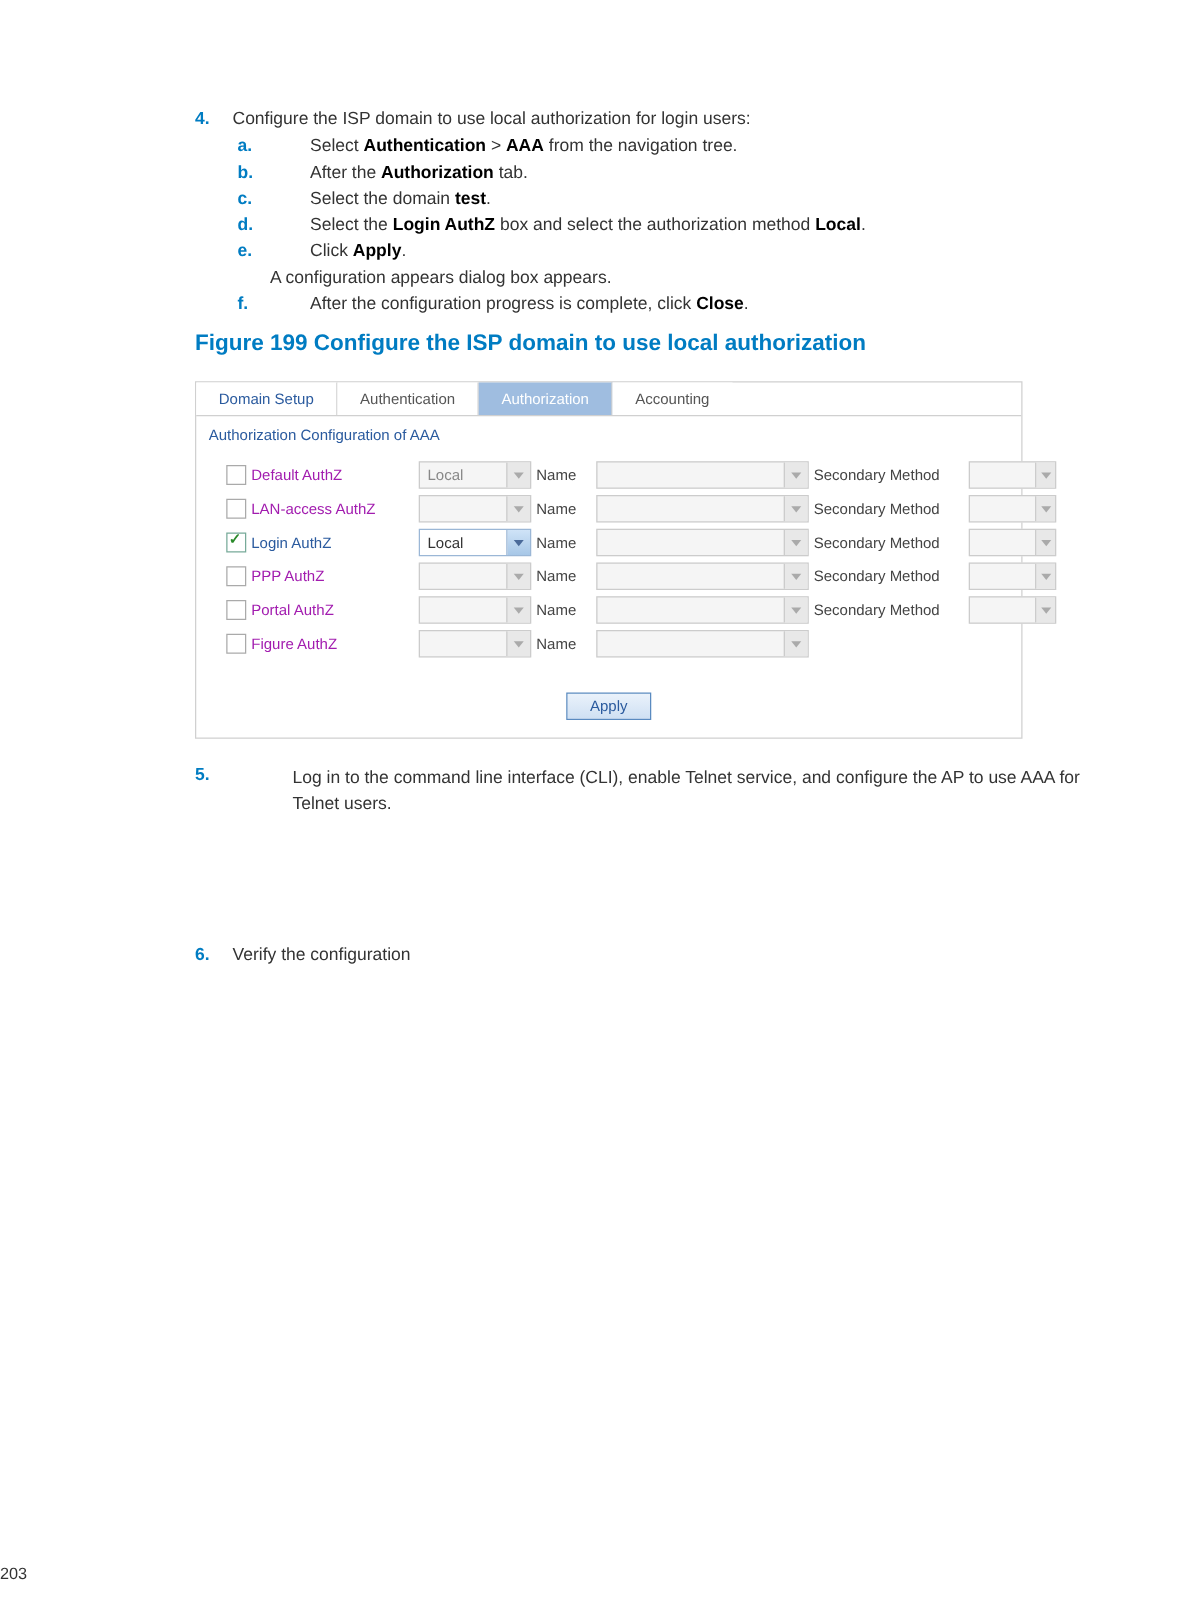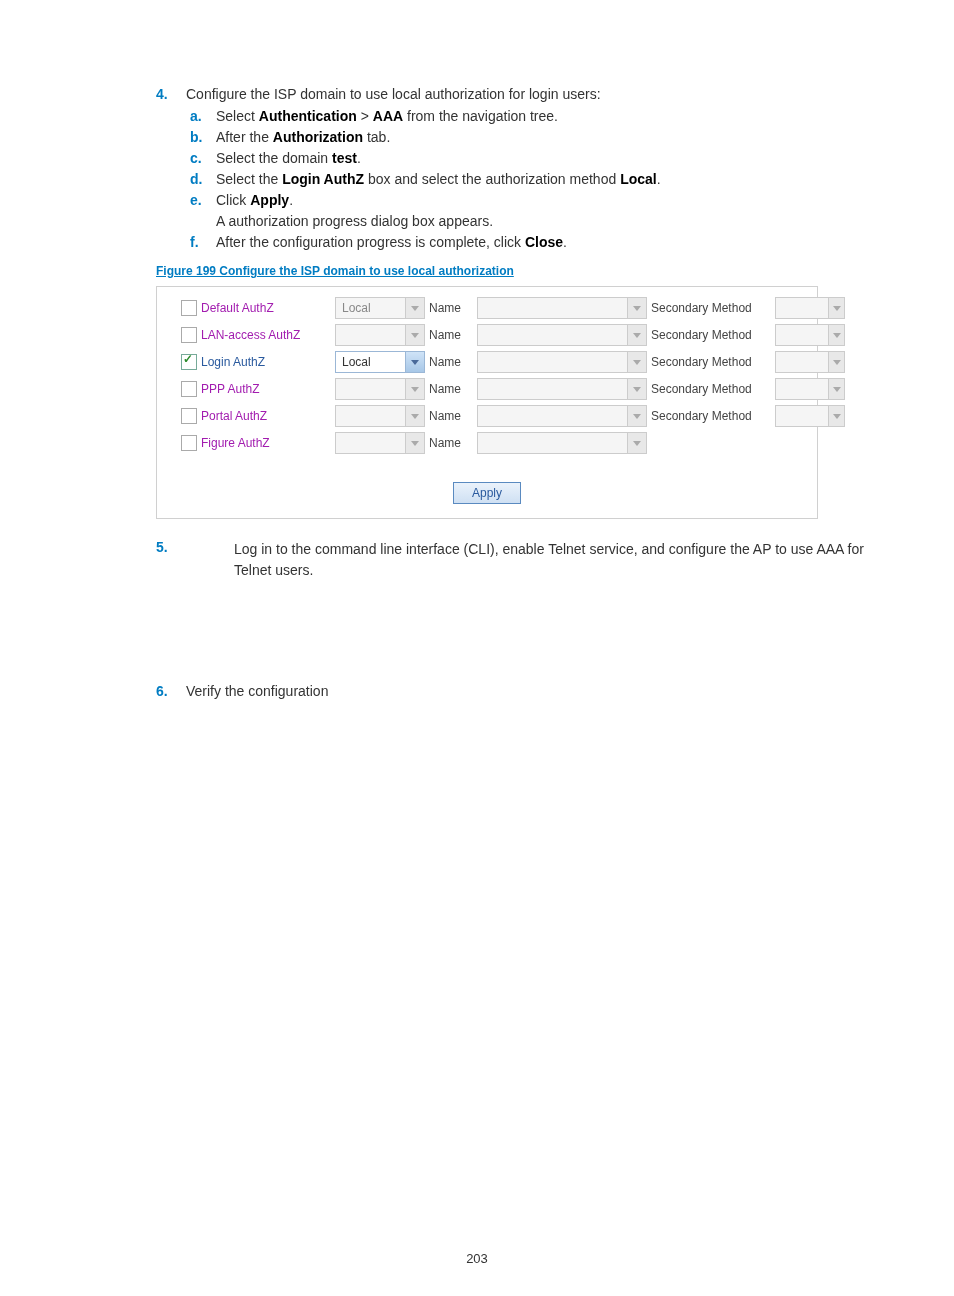--- a/index.html
+++ b/index.html
@@ -15,24 +15,24 @@
     margin: 0 auto;
     padding: 80px 80px 40px 100px;
     box-sizing: border-box;
     position: relative;
     min-height: 1296px;
   }
   .step-num { color: #007cc2; font-weight: bold; width: 30px; display: inline-block; }
   .step-line-top { margin: 6px 0 6px 56px; display: flex; }
   .sub-num { color: #007cc2; font-weight: bold; width: 26px; display: inline-block; }
   .sub-line { margin: 5px 0 5px 90px; display:flex; }
-  .sub-body { flex: 1; }
+  .sub-body { flex: 1; margin-left: 32px; }
   .sub-indent { margin-left: 116px; margin-top:4px; margin-bottom:4px; }
   b { font-weight: bold; color: #000; }
-  .figure-caption { color: #007cc2; font-weight: bold; margin: 14px 0 8px 56px; font-size:12px;text-decoration:underline; }
+  .figure-caption { color: #007cc2; font-weight: bold; margin: 14px 0 20px 56px; font-size:18px; }
 
   .screenshot {
     margin: 0 56px 20px 56px;
     border: 1px solid #d0d0d0;
     font-family: Tahoma, Verdana, sans-serif;
     font-size: 12px;
   }
   .tabs { display: flex; border-bottom: 1px solid #d0d0d0; }
   .tab {
     padding: 6px 18px;
@@ -77,21 +77,21 @@
     display:inline-block;
     padding: 3px 18px;
     border:1px solid #5a8ac0;
     background: linear-gradient(#eaf2fb,#cfe0f3);
     color:#2a5a9e;
     font-size:12px;
     cursor:pointer;
   }
   .gt { font-family: Arial; }
   .para { margin: 8px 0 8px 56px; line-height:1.5; }
-  .page-num { position:absolute; bottom:30px; left:0; right:0; text-align:center; font-size:13px; color:#333;}
+  .page-num { position:absolute; bottom:30px; left:0; right:0; font-size:13px; color:#333;}
   .select-row { display:flex; align-items:center; gap:14px; padding:6px 0 16px 0;}
 </style>
 </head>
 <body>
 
 <div class="page">
 
   <div class="step-line-top">
     <span class="step-num">4.</span>
     <span>Configure the ISP domain to use local authorization for login users:</span>
@@ -124,32 +124,39 @@
       <span>Select the </span><b>Login AuthZ</b><span> box and select the authorization method </span><b>Local</b><span>.</span>
     </span>
   </div>
 
   <div class="sub-line">
     <span class="sub-num">e.</span>
     <span class="sub-body">
       <span>Click </span><b>Apply</b><span>.</span>
     </span>
   </div>
-  <div class="sub-indent">A authorization progress dialog box appears.</div>
+  <div class="sub-indent">A configuration appears dialog box appears.</div>
 
   <div class="sub-line">
     <span class="sub-num">f.</span>
     <span class="sub-body">
       <span>After the configuration progress is complete, click </span><b>Close</b><span>.</span>
     </span>
   </div>
 
   <div class="figure-caption">Figure 199 Configure the ISP domain to use local authorization</div>
 
   <div class="screenshot">
+    <div class="tabs">
+      <div class="tab">Domain Setup</div>
+      <div class="tab plain">Authentication</div>
+      <div class="tab active">Authorization</div>
+      <div class="tab plain" style="border-right:none">Accounting</div>
+    </div>
+    <div class="section-title">Authorization Configuration of AAA</div>
     <div class="form-area">
 
       <div id="rows-container">
           <div class="row-grid">
             <div class="cb-label">
               <span class="cb gray"></span>
               <span>Default AuthZ</span>
             </div>
             <div class="sel disabled">
               <span class="sel-text">Local</span>

